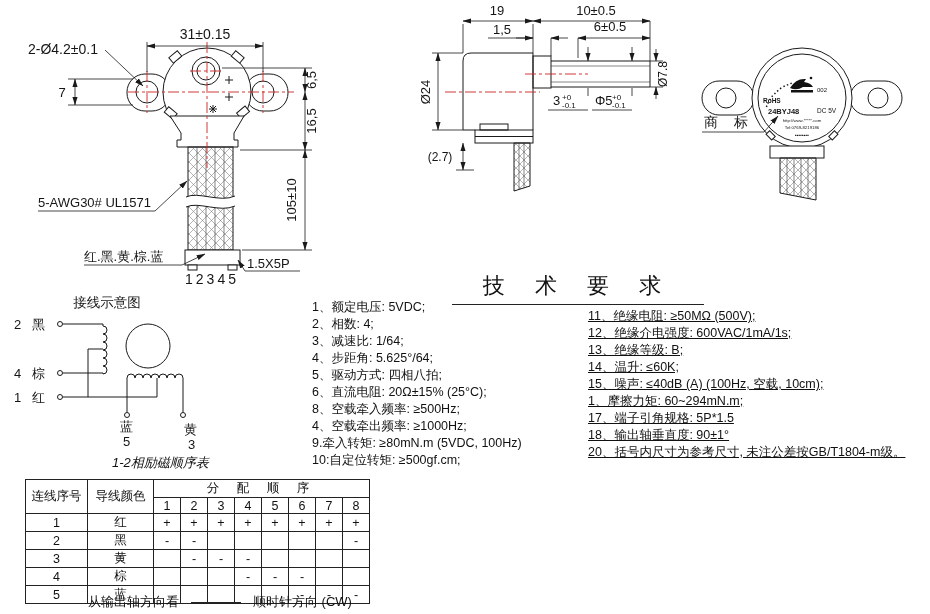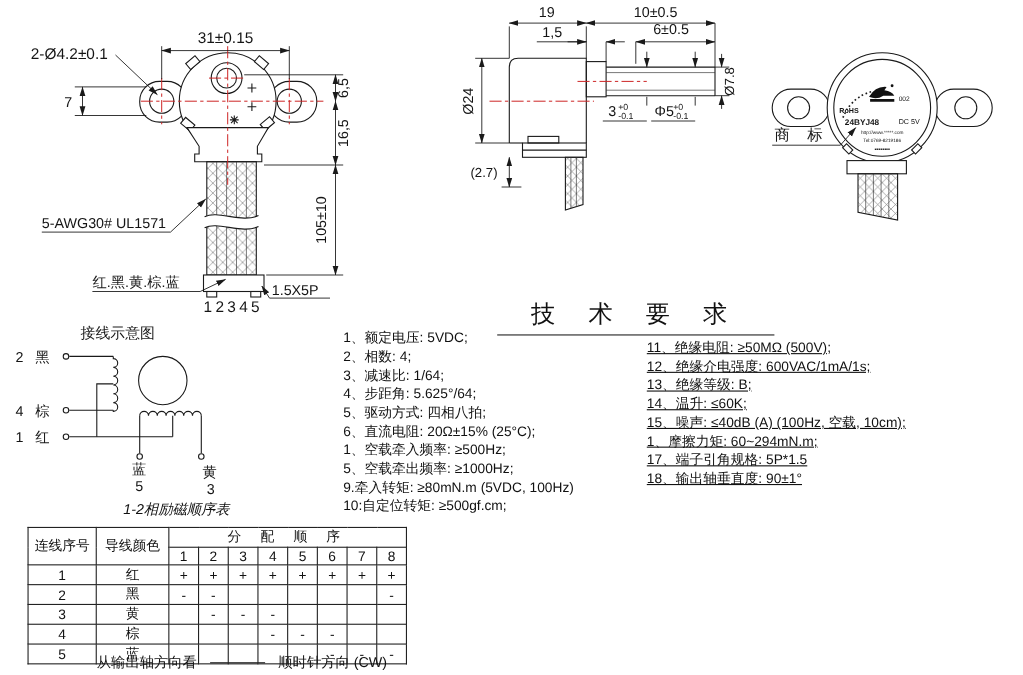--- a/index.html
+++ b/index.html
@@ -326,34 +326,35 @@
   </svg>
 
   <div class="abs" id="tech-title">技 术 要 求</div>
   <div class="abs tech-col" id="tech-left">
     <div>1、额定电压: 5VDC;</div>
     <div>2、相数: 4;</div>
     <div>3、减速比: 1/64;</div>
     <div>4、步距角: 5.625°/64;</div>
     <div>5、驱动方式: 四相八拍;</div>
     <div>6、直流电阻: 20Ω±15% (25°C);</div>
-    <div>1、空载牵入频率: ≥500Hz;</div>
-    <div>5、空载牵出频率: ≥1000Hz;</div>
+    <div>8、空载牵入频率: ≥500Hz;</div>
+    <div>4、空载牵出频率: ≥1000Hz;</div>
     <div>9.牵入转矩: ≥80mN.m (5VDC, 100Hz)</div>
     <div>10:自定位转矩: ≥500gf.cm;</div>
   </div>
   <div class="abs tech-col" id="tech-right">
     <div>11、绝缘电阻: ≥50MΩ (500V);</div>
     <div>12、绝缘介电强度: 600VAC/1mA/1s;</div>
     <div>13、绝缘等级: B;</div>
     <div>14、温升: ≤60K;</div>
     <div>15、噪声: ≤40dB (A) (100Hz, 空载, 10cm);</div>
     <div>1、摩擦力矩: 60~294mN.m;</div>
     <div>17、端子引角规格: 5P*1.5</div>
     <div>18、输出轴垂直度: 90±1°</div>
+    <div>20、括号内尺寸为参考尺寸, 未注公差按GB/T1804-m级。</div>
   </div>
 
   <div class="abs" id="table-title">1-2相励磁顺序表</div>
 
   <table class="abs" id="seq-table">
     <colgroup>
       <col style="width:62px">
         <col style="width:66px">
       <col style="width:27px">
         <col style="width:27px">

